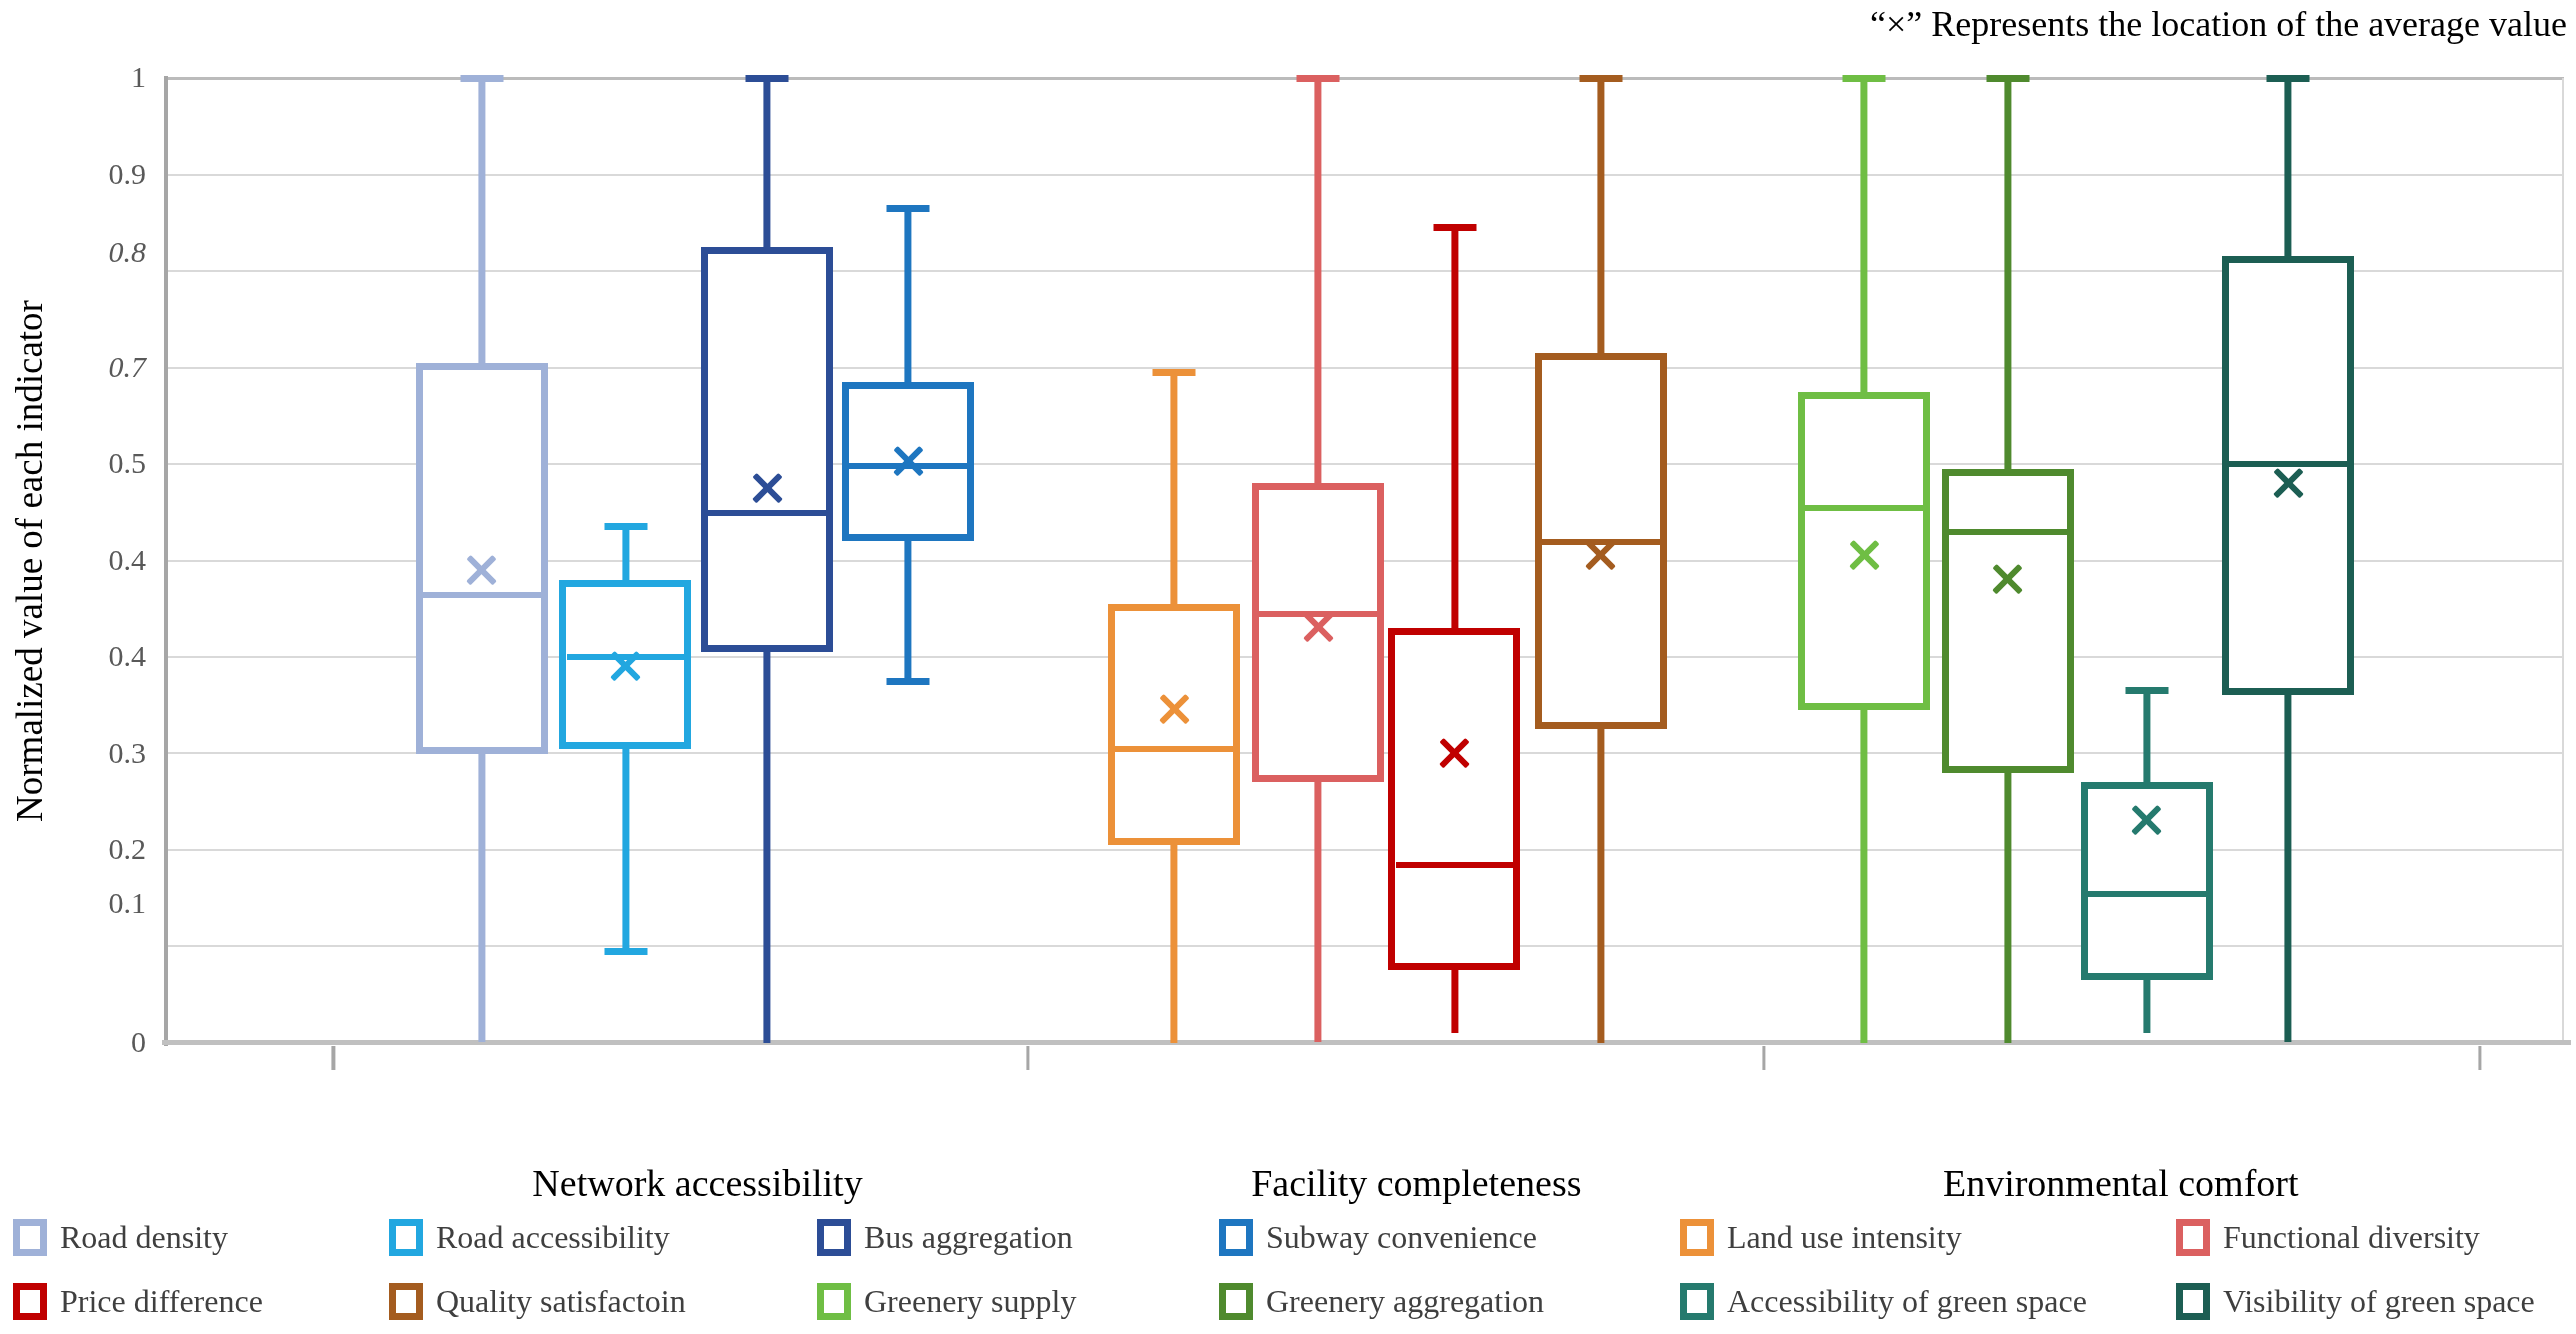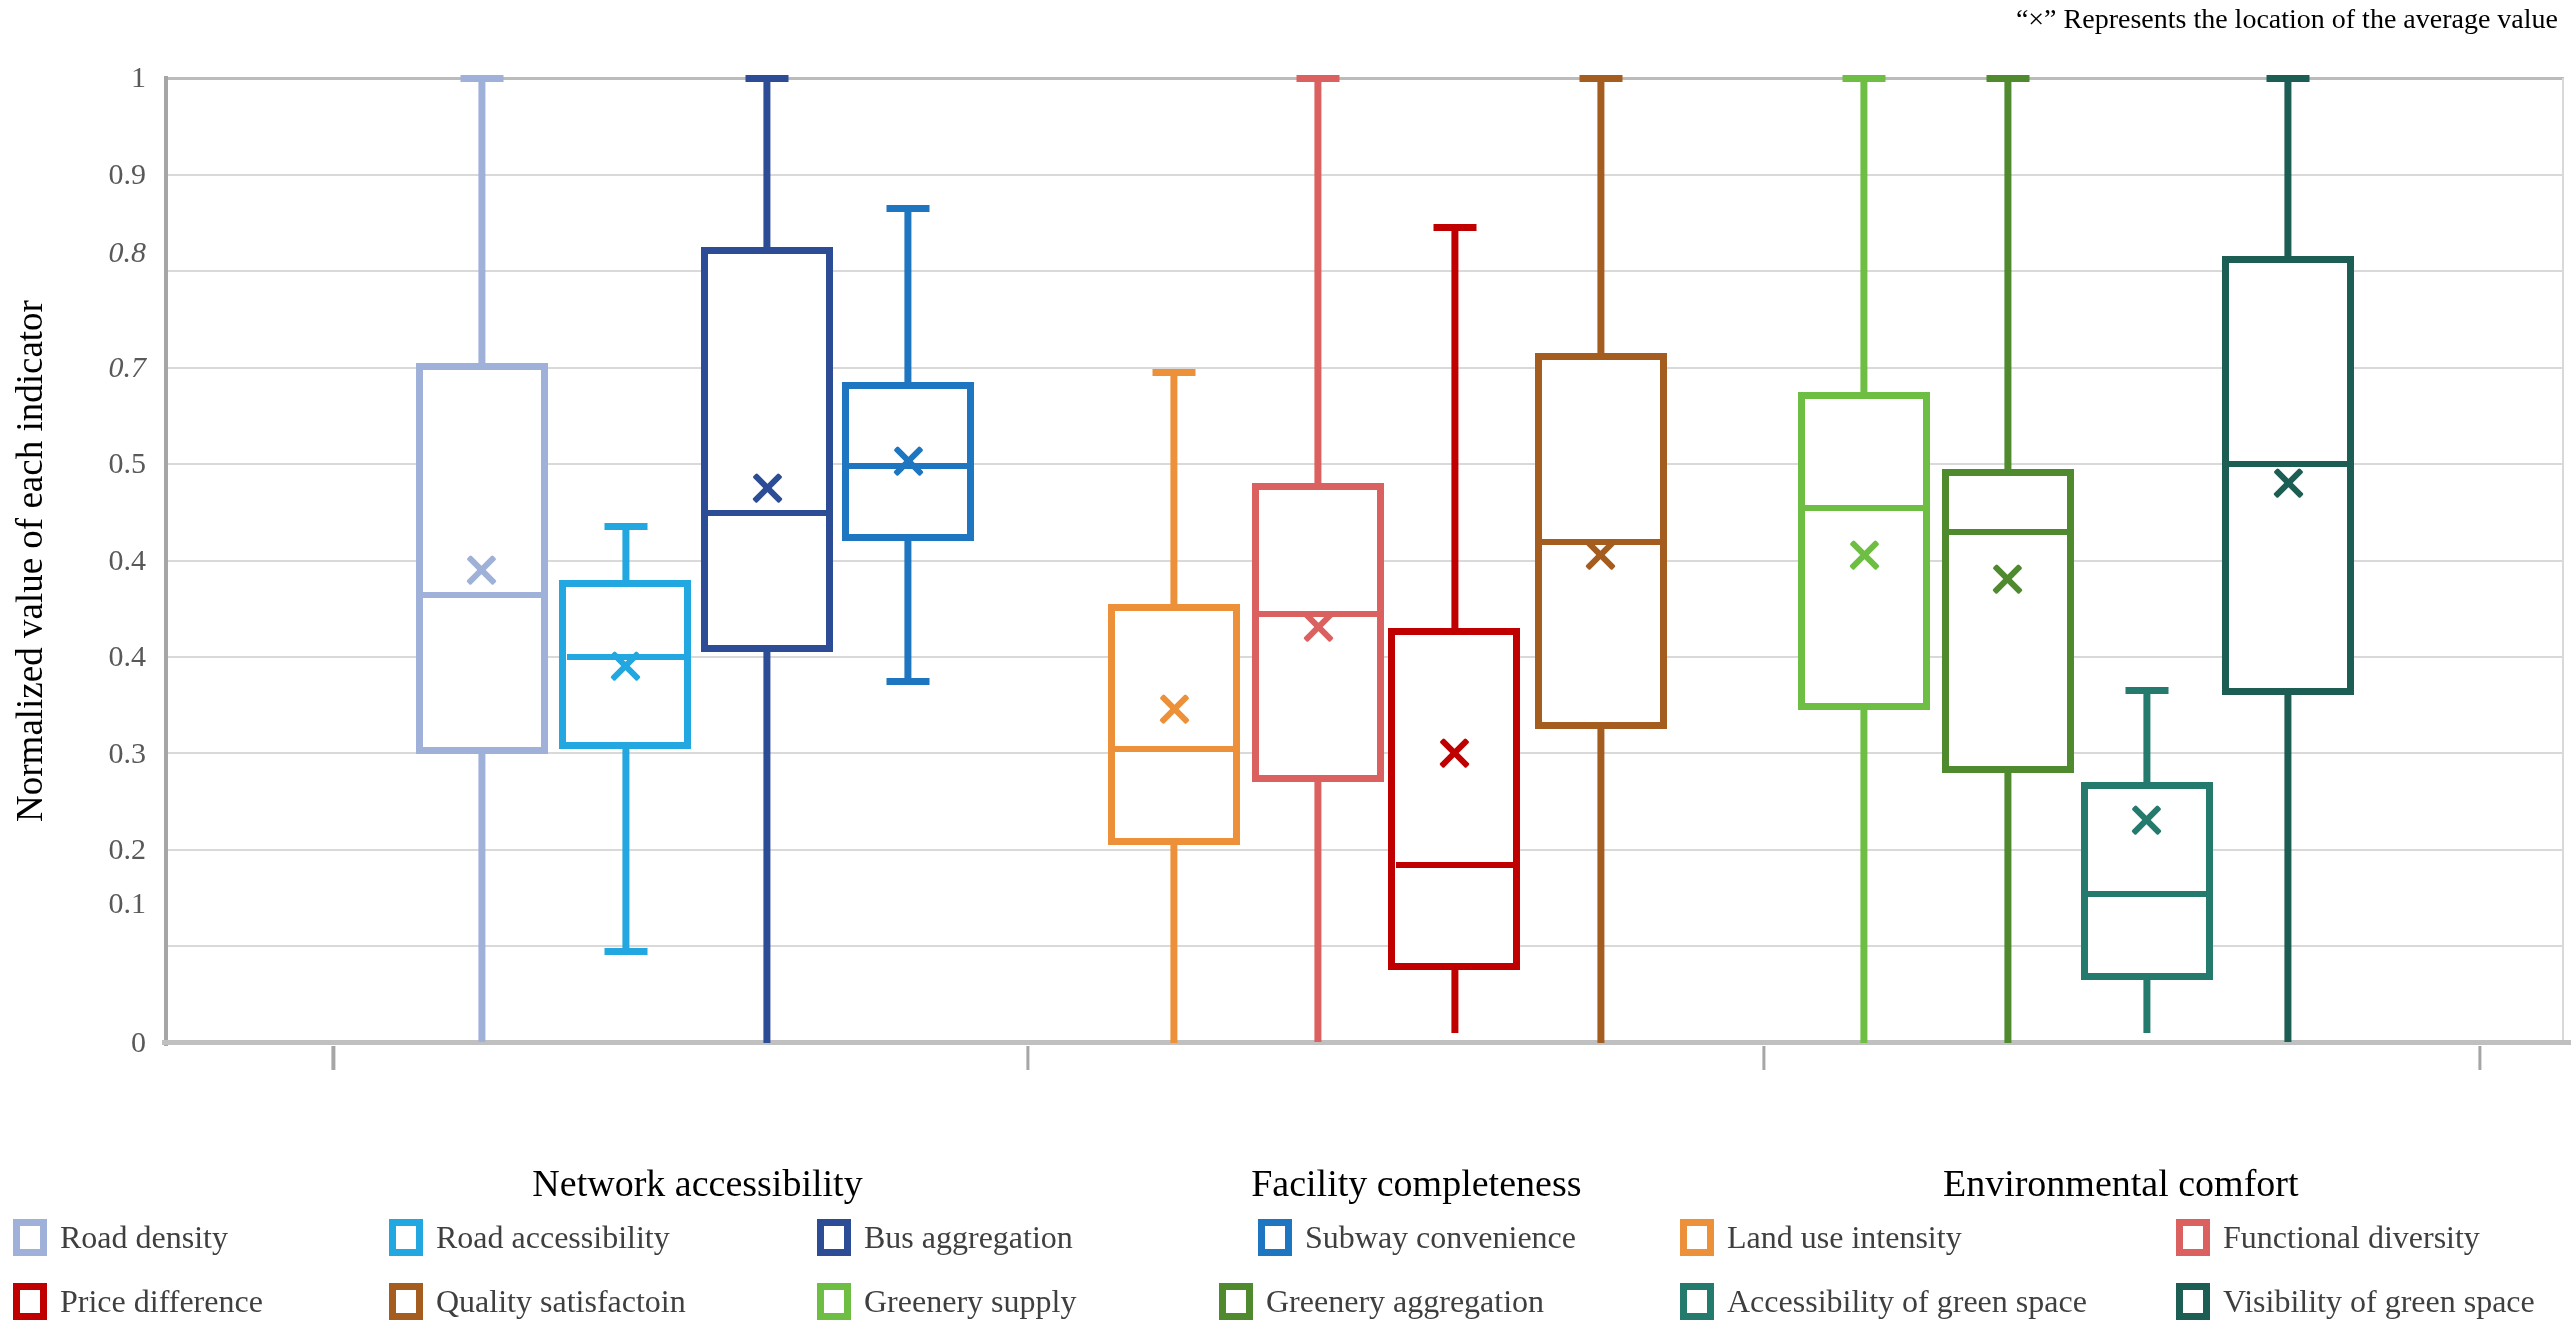--- a/index.html
+++ b/index.html
@@ -1,19 +1,19 @@
 <!DOCTYPE html>
 <html style="font-size:13px"><head>
 <meta charset="utf-8">
 <style>
   html,body{margin:0;padding:0;background:#ffffff;width:2576px;height:1334px;
     font-family:"Liberation Serif","DejaVu Serif",serif;}
   #stage{position:relative;width:2576px;height:1334px;background:#fff;overflow:hidden;}
 
-  .chart-note{position:absolute;top:3.2px;right:18px;font-size:28px;color:#000;white-space:nowrap;}
+  .chart-note{position:absolute;top:3.2px;right:9px;font-size:36px;color:#000;white-space:nowrap;}
 
   .y-axis-title{position:absolute;left:29px;top:561px;transform:translate(-50%,-50%) rotate(-90deg);
     font-size:37px;color:#000;white-space:nowrap;}
 
   #plot{position:absolute;left:168px;top:78px;width:2396px;height:965px;}
 
   .gridline{position:absolute;left:0;width:100%;height:2.4px;background:#D9D9D9;}
   .gridline.top{background:#BBBBBB;}
   .axis-left{position:absolute;left:-4px;top:-1.6px;width:4px;height:970px;background:#A6A6A6;}
   .axis-bottom{position:absolute;left:-6.4px;top:962px;width:2409px;height:4.8px;background:#C0C0C0;}
@@ -219,21 +219,21 @@
         <span class="legend-label">Road density</span>
       </div>
       <div class="legend-item" style="left: 389px; top: 1216px;">
         <span class="legend-swatch" style="border: 7.2px solid rgb(34, 167, 224);"></span>
         <span class="legend-label">Road accessibility</span>
       </div>
       <div class="legend-item" style="left: 817px; top: 1216px;">
         <span class="legend-swatch" style="border: 7.2px solid rgb(44, 77, 150);"></span>
         <span class="legend-label">Bus aggregation</span>
       </div>
-      <div class="legend-item" style="left: 1258px; top: 1216px; text-align: right;">
+      <div class="legend-item" style="left: 1219px; top: 1216px; text-align: right;">
         <span class="legend-swatch" style="border: 7.2px solid rgb(30, 118, 192);"></span>
         <span class="legend-label">Subway convenience</span>
       </div>
       <div class="legend-item" style="left: 1680px; top: 1216px;">
         <span class="legend-swatch" style="border: 7.2px solid rgb(236, 145, 57);"></span>
         <span class="legend-label">Land use intensity</span>
       </div>
       <div class="legend-item" style="left: 2176px; top: 1216px;">
         <span class="legend-swatch" style="border: 7.2px solid rgb(219, 96, 96);"></span>
         <span class="legend-label">Functional diversity</span>

